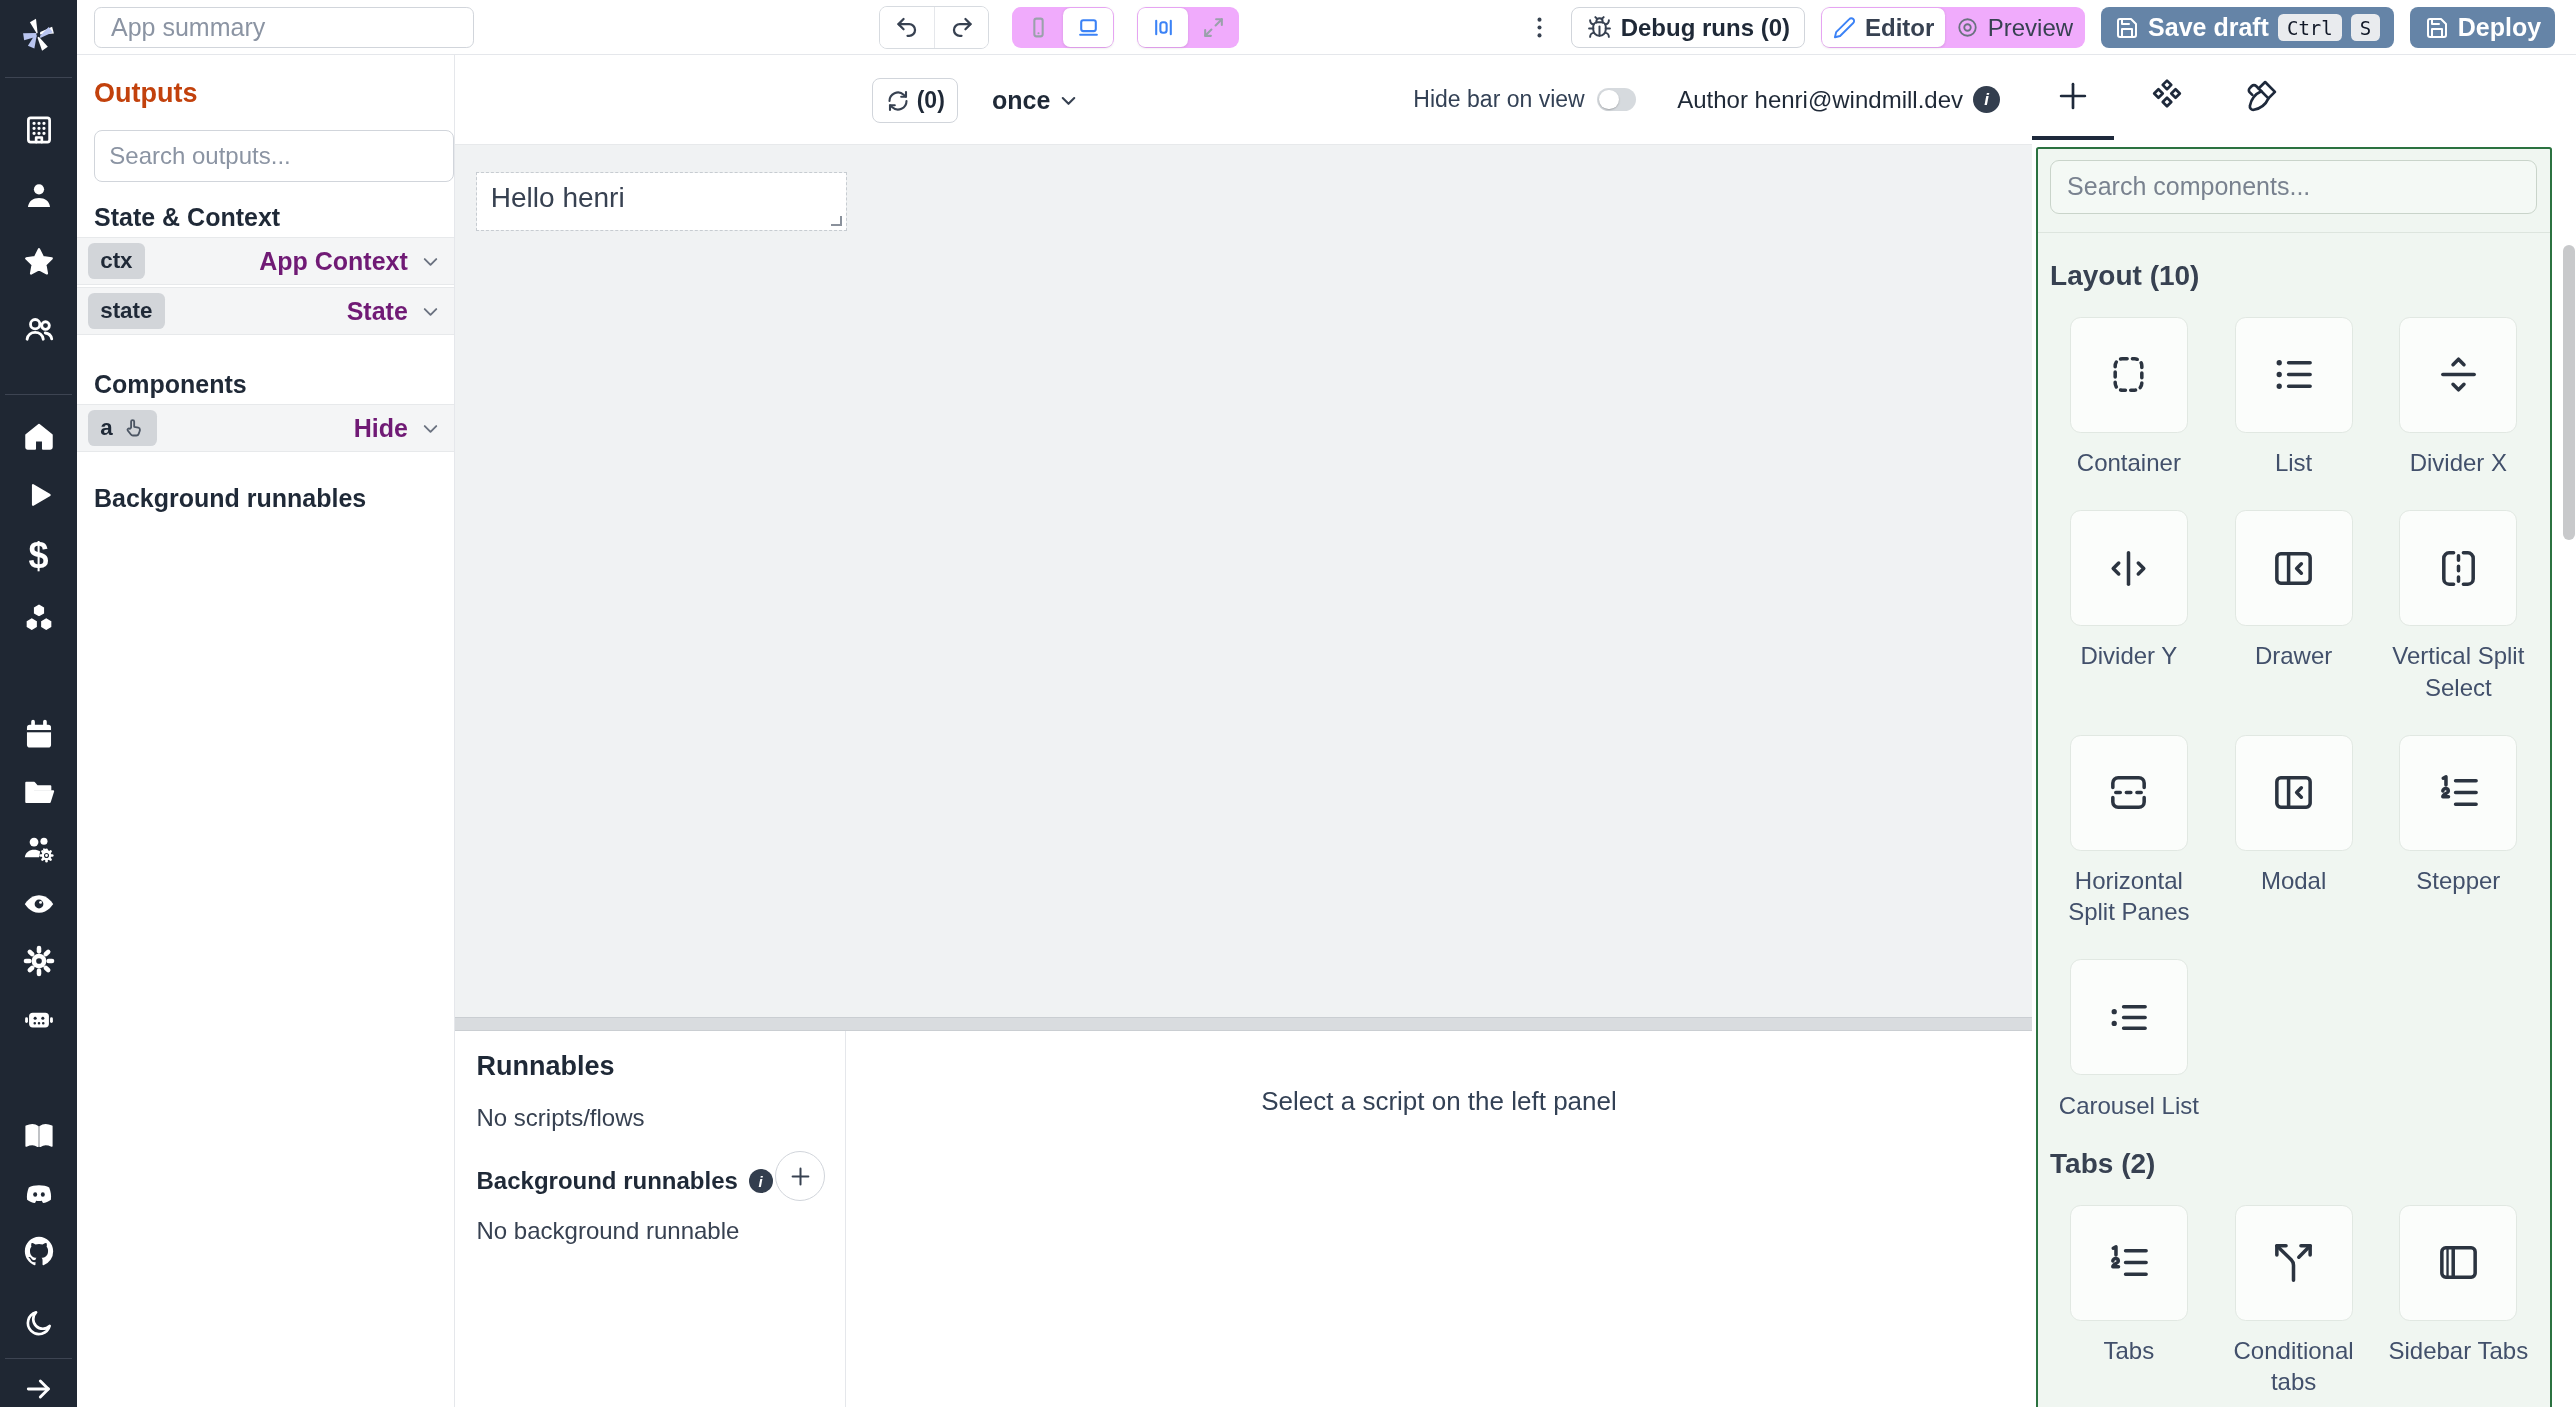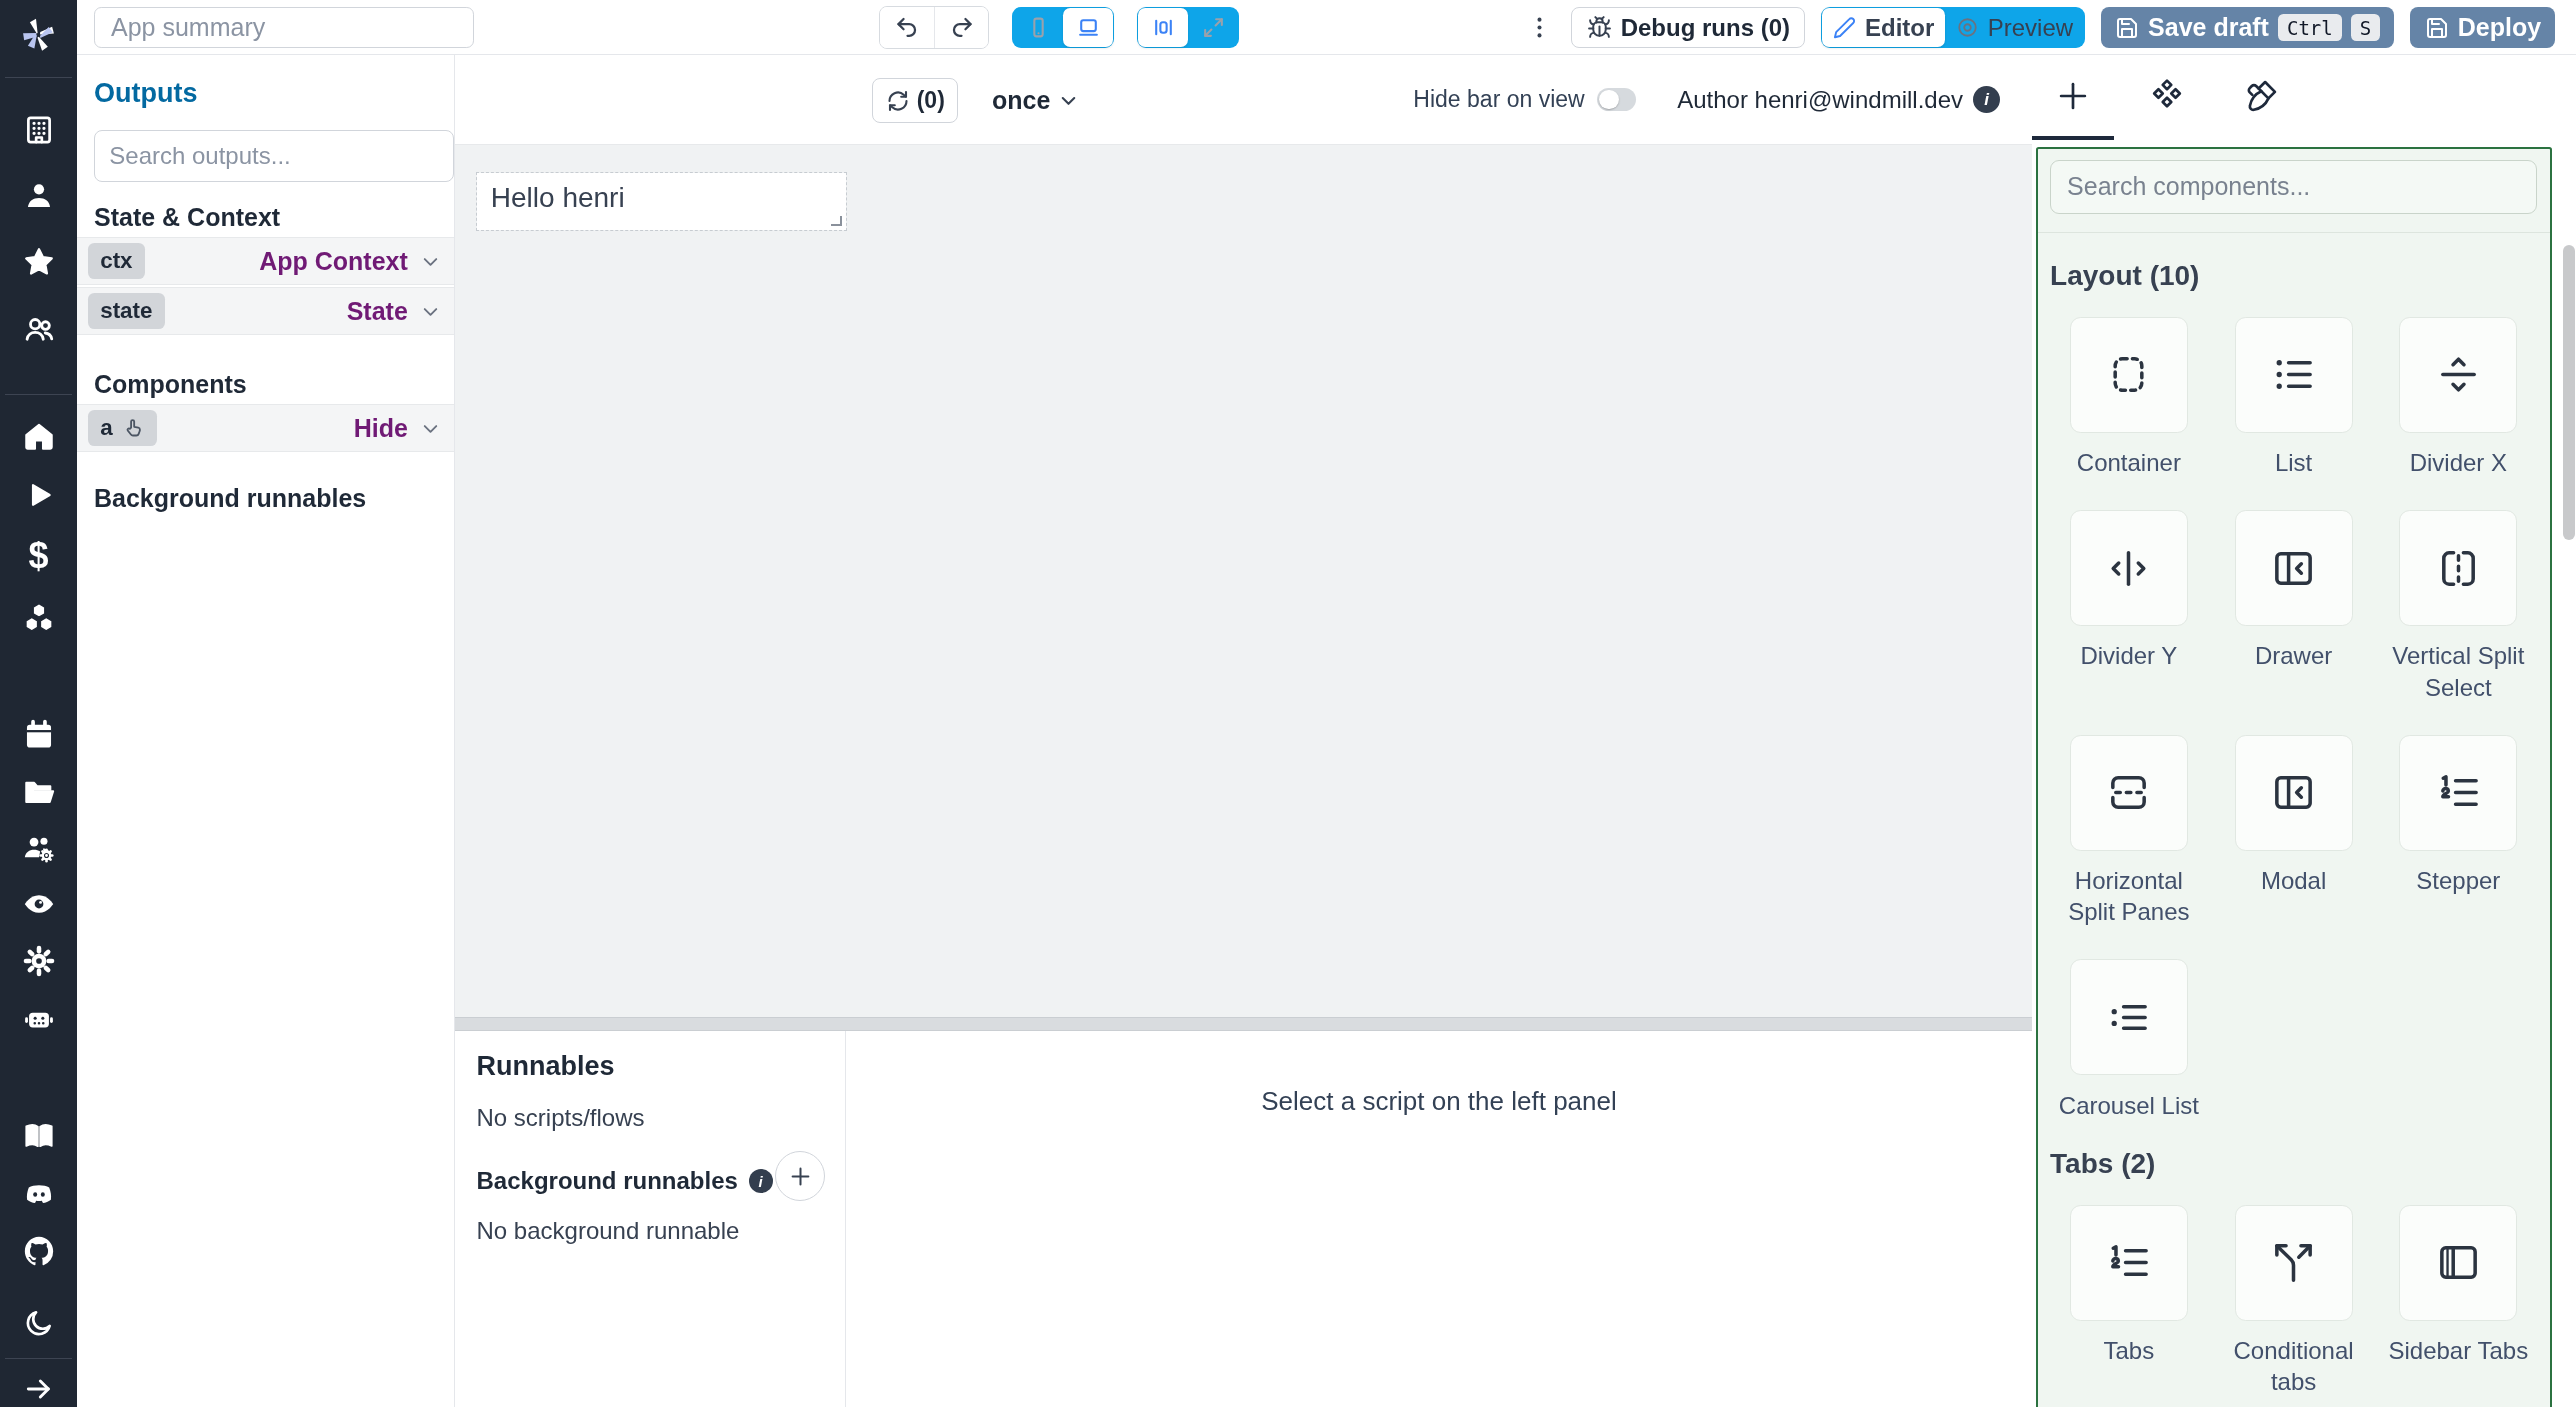--- a/index.html
+++ b/index.html
@@ -17,37 +17,37 @@
   .topbar { position:absolute; left:77px; right:0; top:0; height:55px; background:#fff;
             border-bottom:0.9px solid #e5e7eb; z-index:20; }
   .summary-input { position:absolute; left:17px; top:7.2px; width:380px; height:41px; border:0.9px solid #d1d5db;
             border-radius:7.2px; padding:0 16px; font-size:25px; color:#374151; background:#fff; outline:none;
             font-family:inherit; }
   .summary-input::placeholder { color:#8b94a3; }
   .tb-center { position:absolute; left:802px; top:0; height:55px; display:flex; align-items:center; gap:23px; }
   .btn-group { display:flex; border:0.9px solid #d7dbe0; border-radius:8px; overflow:hidden; background:#fff; }
   .btn-group .gbtn { width:54px; height:41px; display:flex; align-items:center; justify-content:center; cursor:pointer; background:#fff; }
   .btn-group .gbtn + .gbtn { border-left:0.9px solid #e5e7eb; }
-  .seg { display:flex; background:#0ea5e9; border-radius:9px; padding:1px; }
+  .seg { display:flex; background:#f0abfc; border-radius:9px; padding:1px; }
   .seg .cell { min-width:50px; height:39px; padding:0 10.7px; display:flex; align-items:center; justify-content:center;
                border-radius:7.2px; cursor:pointer; gap:9px; font-size:24px; color:#374151; }
   .seg .cell.active { background:#fff; box-shadow:0 0.9px 2.7px rgba(0,0,0,.12); }
   .tb-right { position:absolute; right:20.6px; top:0; height:55px; display:flex; align-items:center; gap:16px; }
   .dots-btn { width:32px; height:41px; display:flex; align-items:center; justify-content:center; cursor:pointer; }
   .debug-btn { height:41px; border:0.9px solid #d1d5db; border-radius:8px; background:#fff; display:flex;
                align-items:center; gap:9px; padding:0 14.3px; font-size:24px; font-weight:600; color:#1f2937; cursor:pointer; }
   .blue-btn { height:41px; border:none; border-radius:8px; background:#6584a7; color:#fff; display:flex;
               align-items:center; gap:9px; padding:0 14.3px; font-size:25px; font-weight:700; cursor:pointer; font-family:inherit; }
   .kbd { background:#e9ebee; color:#111827; border-radius:5.4px; padding:2.7px 9px; font-size:19px;
          font-family:"DejaVu Sans Mono",monospace; font-weight:400; }
 
   
   .outputs { position:absolute; left:77px; top:55px; width:378px; bottom:0; background:#fff;
              border-right:0.9px solid #e5e7eb; z-index:10; }
-  .op-title { position:absolute; left:17px; top:23px; font-size:27px; font-weight:700; color:#0369a1; }
+  .op-title { position:absolute; left:17px; top:23px; font-size:27px; font-weight:700; color:#c2410c; }
   .op-search { position:absolute; left:17px; top:75px; width:360px; height:52px; border:0.9px solid #d1d5db;
                border-radius:8px; padding:0 14.3px; font-size:24px; color:#374151; outline:none; font-family:inherit; }
   .op-search::placeholder { color:#8b94a3; }
   .op-sec { position:absolute; left:17px; font-size:25px; font-weight:700; color:#1f2937; }
   .op-row { position:absolute; left:0; right:0; height:48px; background:#f4f5f6; border-top:0.9px solid #e7e9eb;
             border-bottom:0.9px solid #e7e9eb; display:flex; align-items:center; padding:0 12.5px 0 10.7px; cursor:pointer; }
   .op-badge { background:#d2d5d9; border-radius:6.3px; padding:5.4px 12.5px; font-size:22.4px; font-weight:700; color:#1f2937;
               display:flex; align-items:center; gap:9px; }
   .op-type { margin-left:auto; font-size:25px; font-weight:700; color:#701a75; }
   .op-chev { margin-left:10.7px; }

